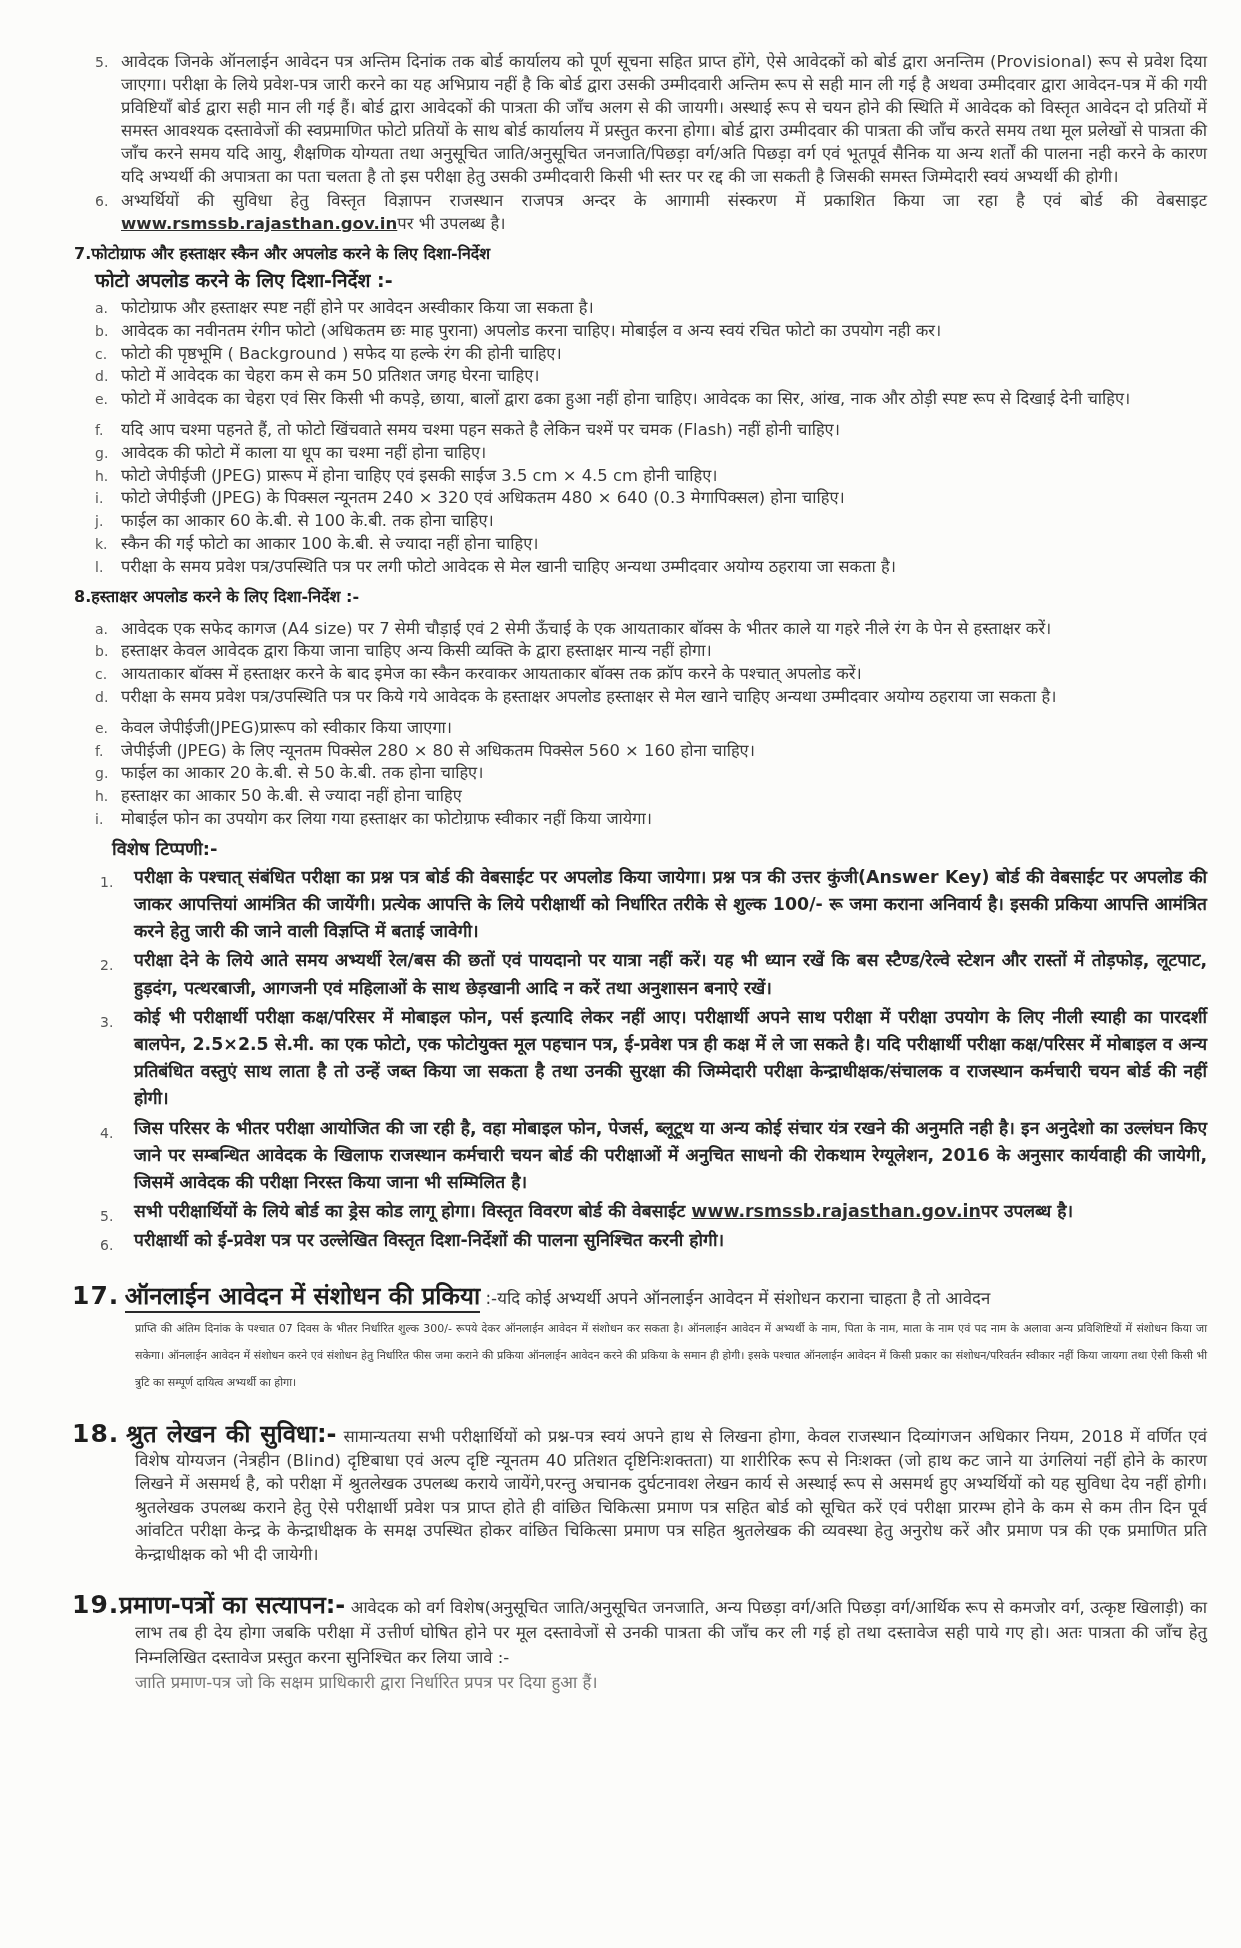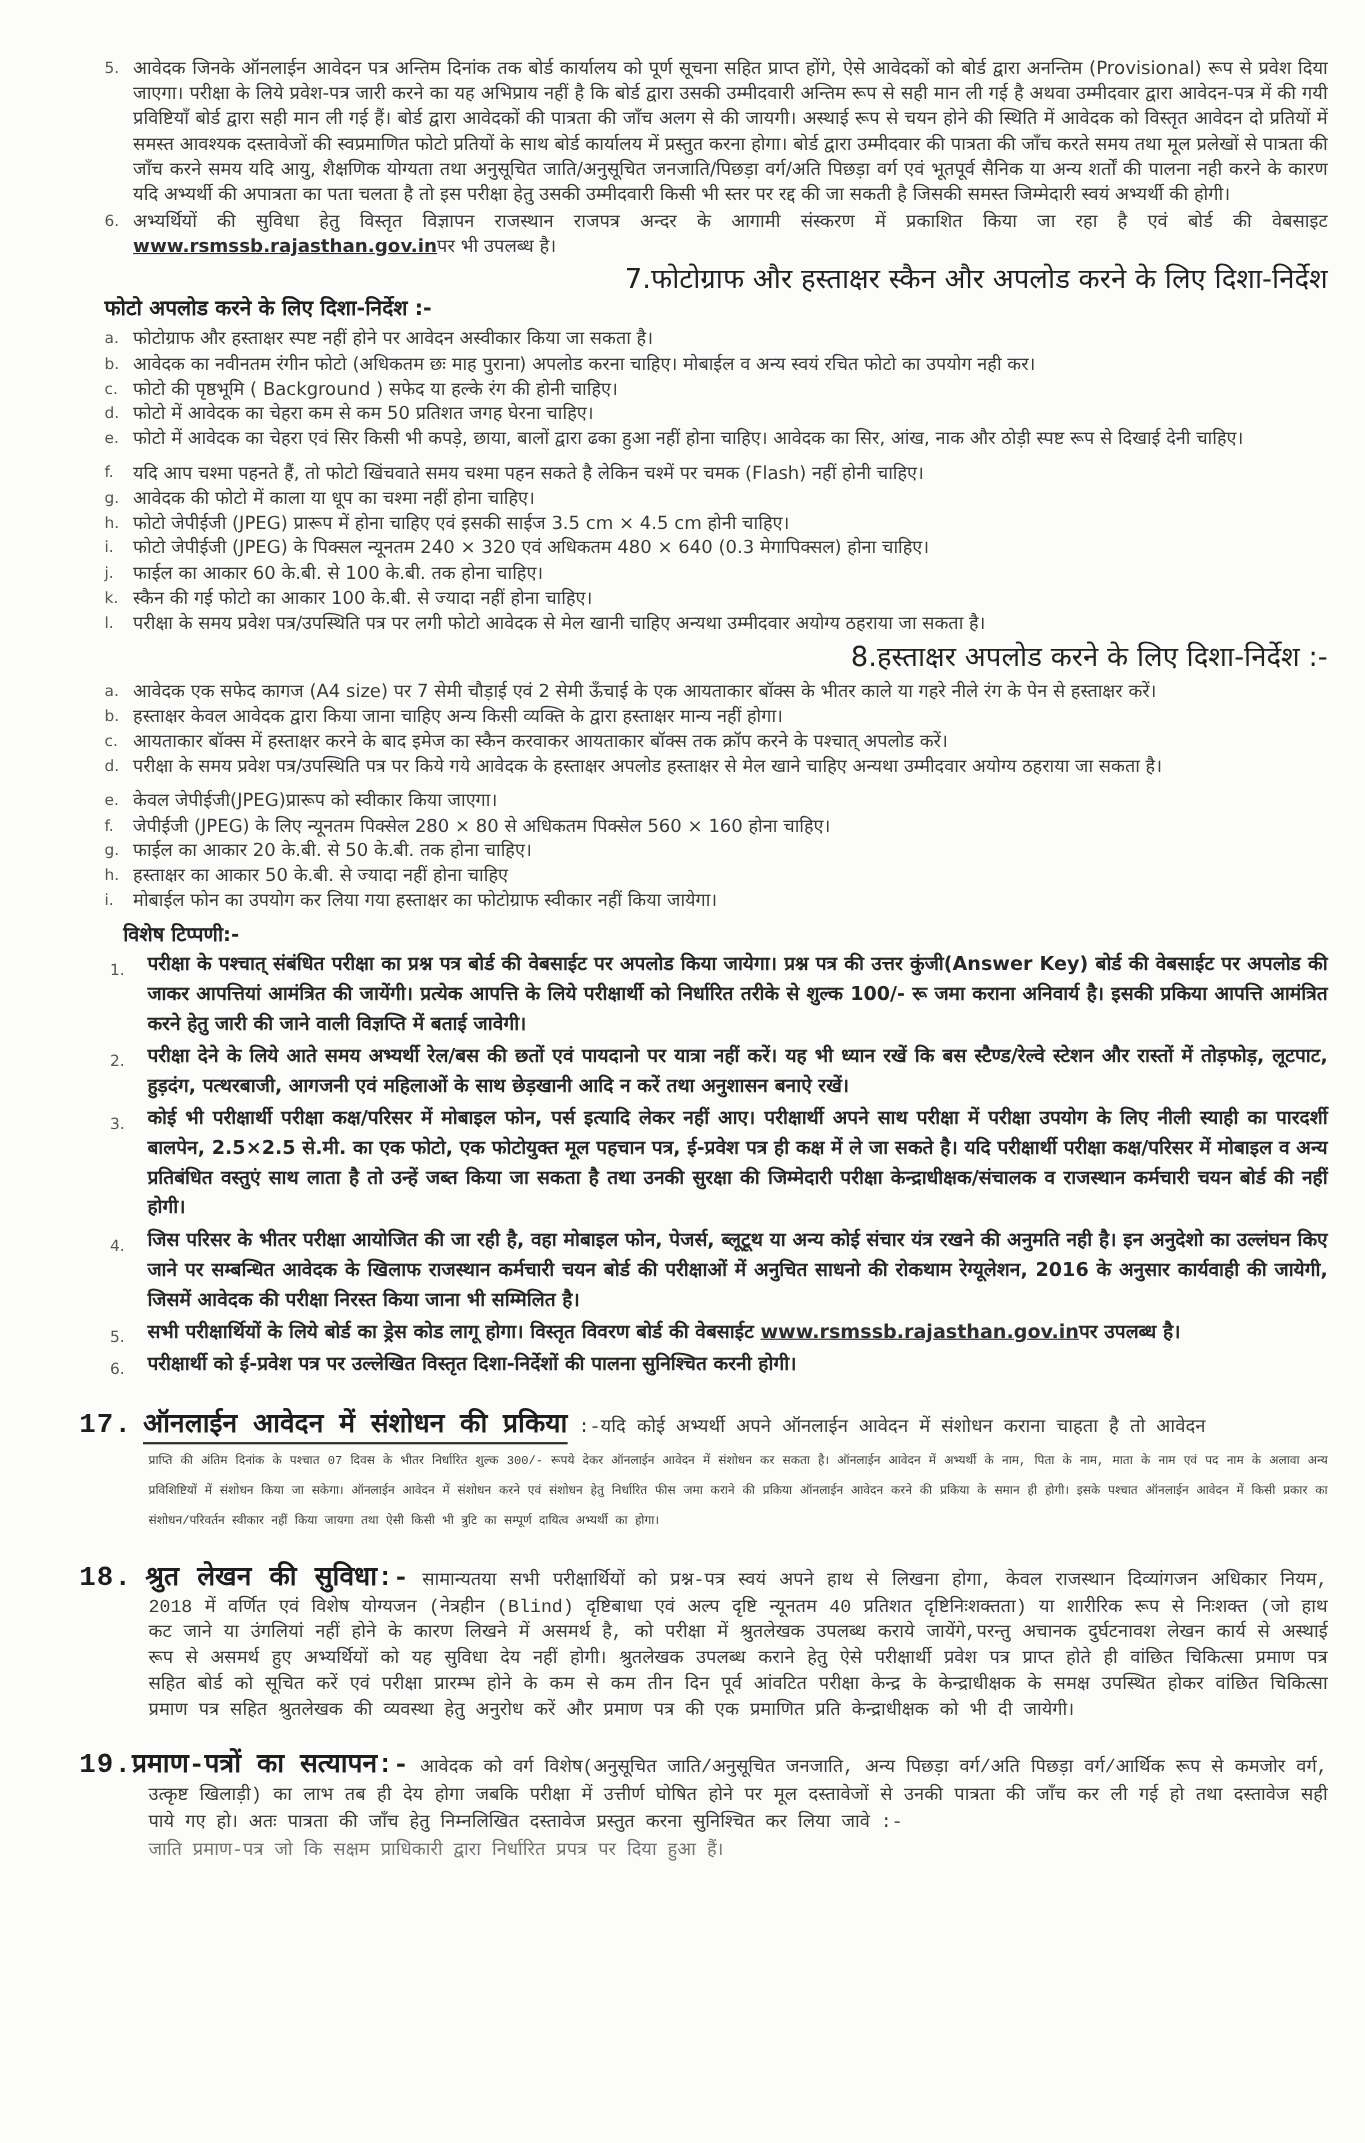--- a/index.html
+++ b/index.html
@@ -16,33 +16,33 @@
     padding:50px 34px 0 72px;
   }
   
   .li{position:relative;padding-left:26px;text-align:justify;}
   .li .mk{position:absolute;left:0;top:1px;font-size:14px;color:#555;}
   
   .intro{margin-left:23px;font-size:16.6px;line-height:23px;}
   .intro .li{margin-bottom:1px;}
   .url{text-decoration:underline;font-weight:bold;color:#2e2e2e;margin-top:36px;}
   
-  .h-sec{font-size:25px;font-weight:normal;color:#222;margin:6px 0 2px 2px;line-height:25px;text-align:right;}
+  .h-sec{font-size:16px;font-weight:bold;color:#222;margin:6px 0 2px 2px;line-height:25px;}
   .h-sub{font-size:19px;font-weight:bold;color:#222;margin:0 0 4px 23px;line-height:25px;}
   
   .glist{margin-left:23px;font-size:16.4px;line-height:21.8px;}
   .glist .li{margin-bottom:1px;}
   .gap-top{margin-top:9px;}
   
   .h-notes{font-size:18px;font-weight:bold;color:#252525;margin:6px 0 4px 40px;}
   .notes{margin-left:28px;font-size:17.4px;line-height:27.2px;font-weight:bold;color:#272727;}
   .notes .li{padding-left:34px;margin-bottom:2px;}
   .notes .li .mk{font-size:14px;font-weight:normal;top:5px;}
   
-  .bigsec{margin-top:26px;font-family:Liberation Mono, monospace;}
+  .bigsec{margin-top:26px;}
   .bighead{font-size:16.8px;line-height:30px;text-align:justify;}
   .bignum{font-size:25px;font-weight:bold;color:#1e1e1e;letter-spacing:1px;}
   .bigtitle{font-size:24px;font-weight:bold;color:#1e1e1e;}
   .u{border-bottom:2.5px solid #2a2a2a;padding-bottom:1px;}
   .secbody{margin:2px 0 0 63px;font-size:11px;line-height:27.2px;text-align:justify;}
   .hangpara{padding-left:63px;text-indent:-63px;text-align:justify;font-size:16.6px;}
   .lh18{line-height:23.5px;}
   .lh19{line-height:25px;}
   .partial{margin-left:63px;font-size:16.6px;line-height:25px;color:#737373;}
 </style>

